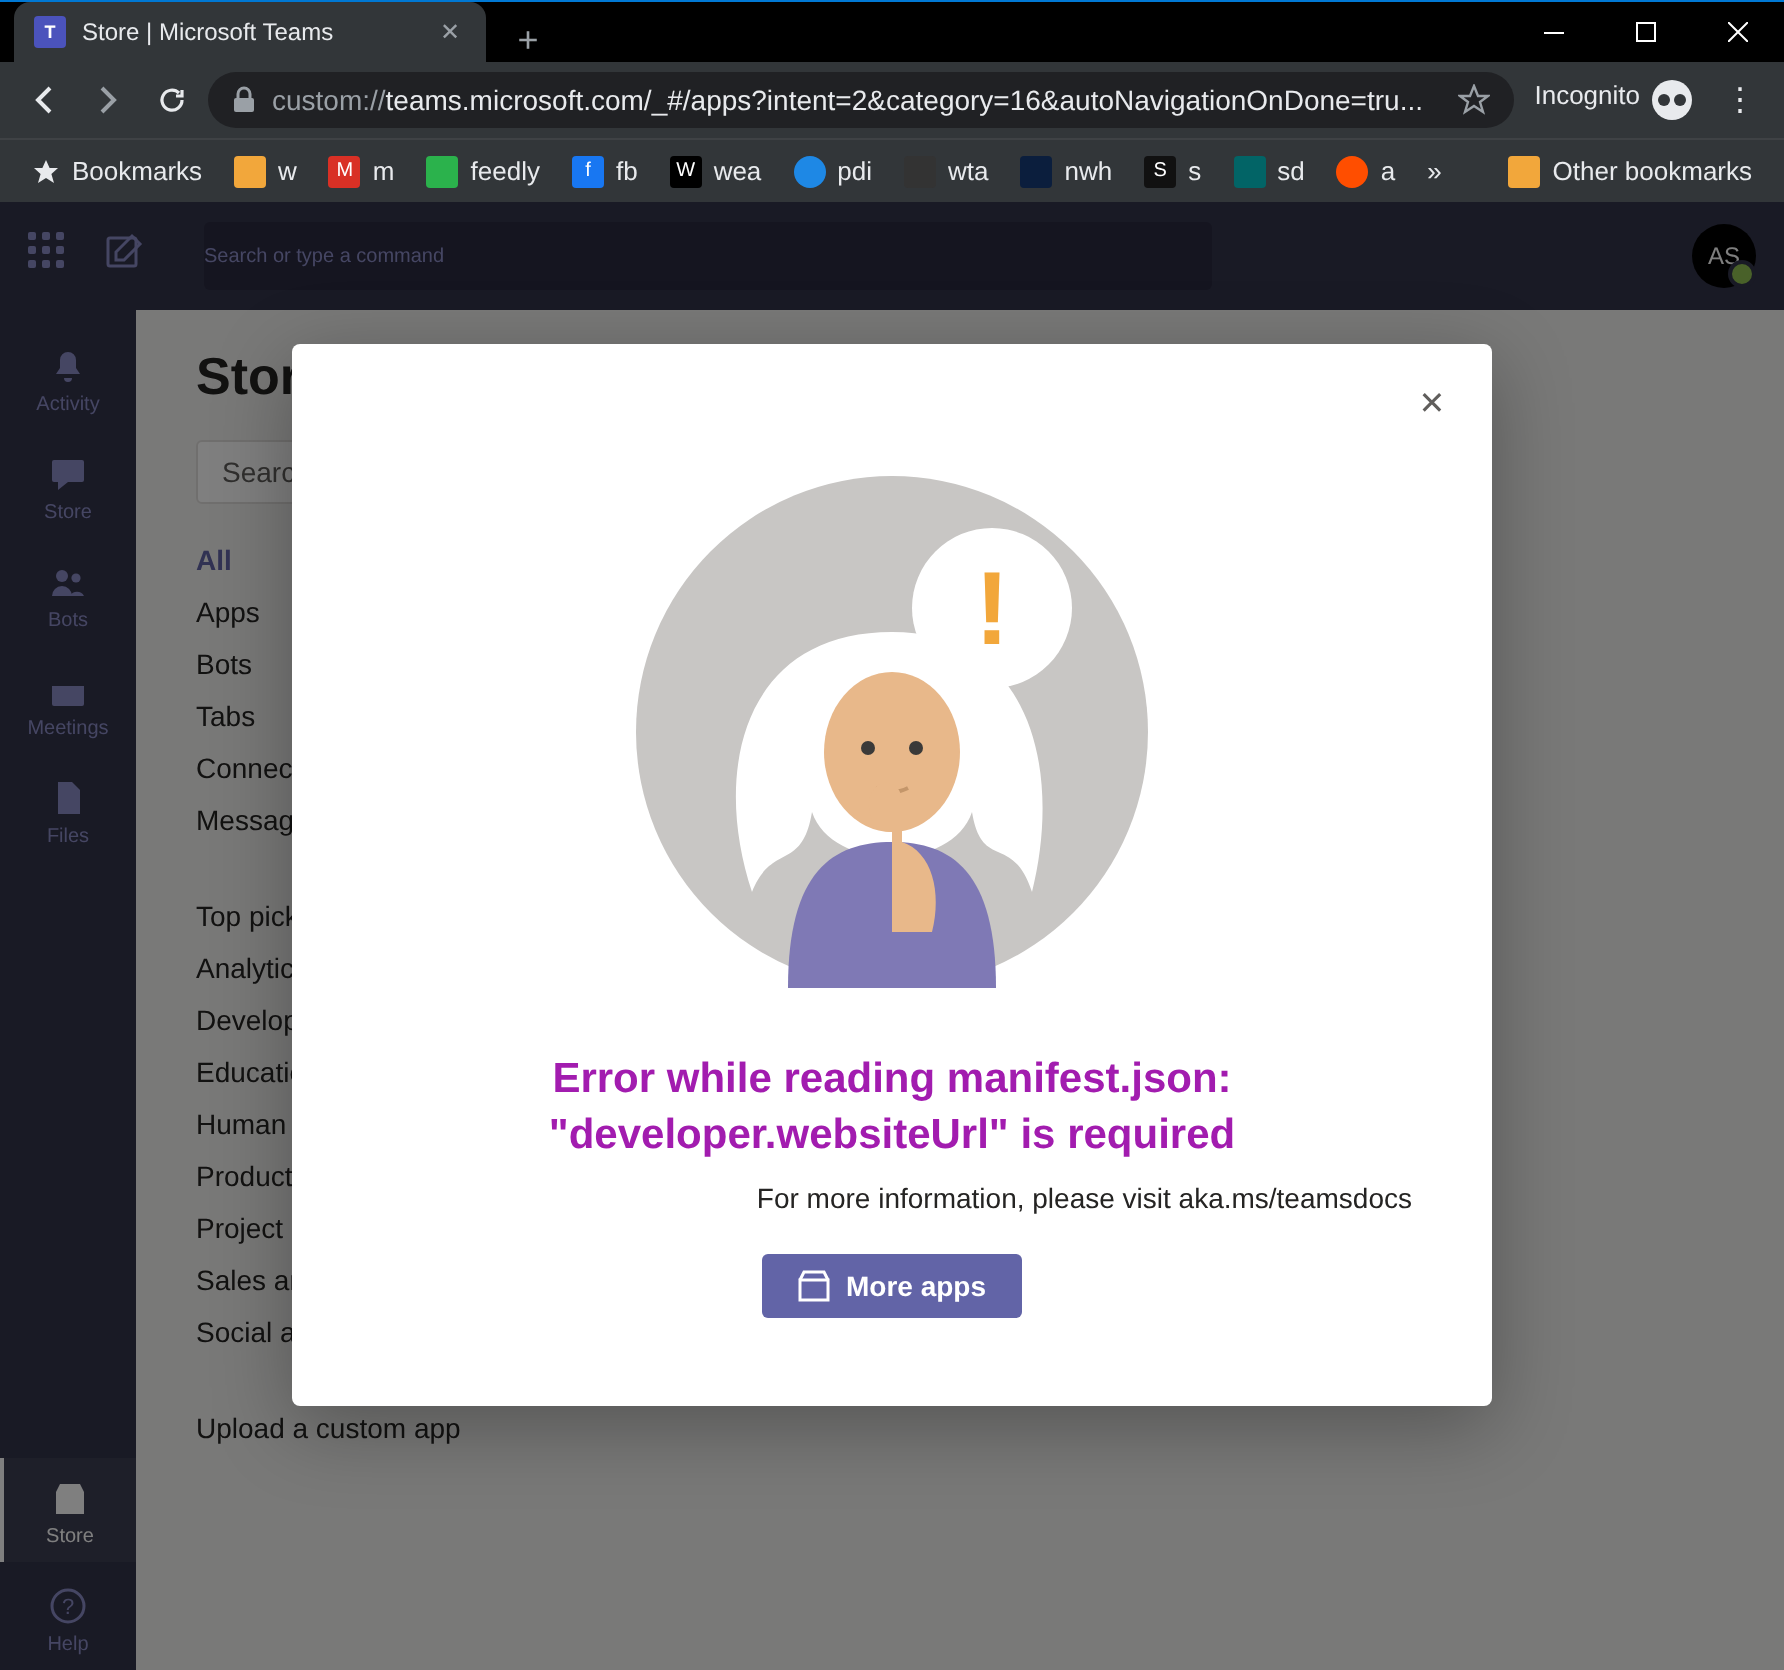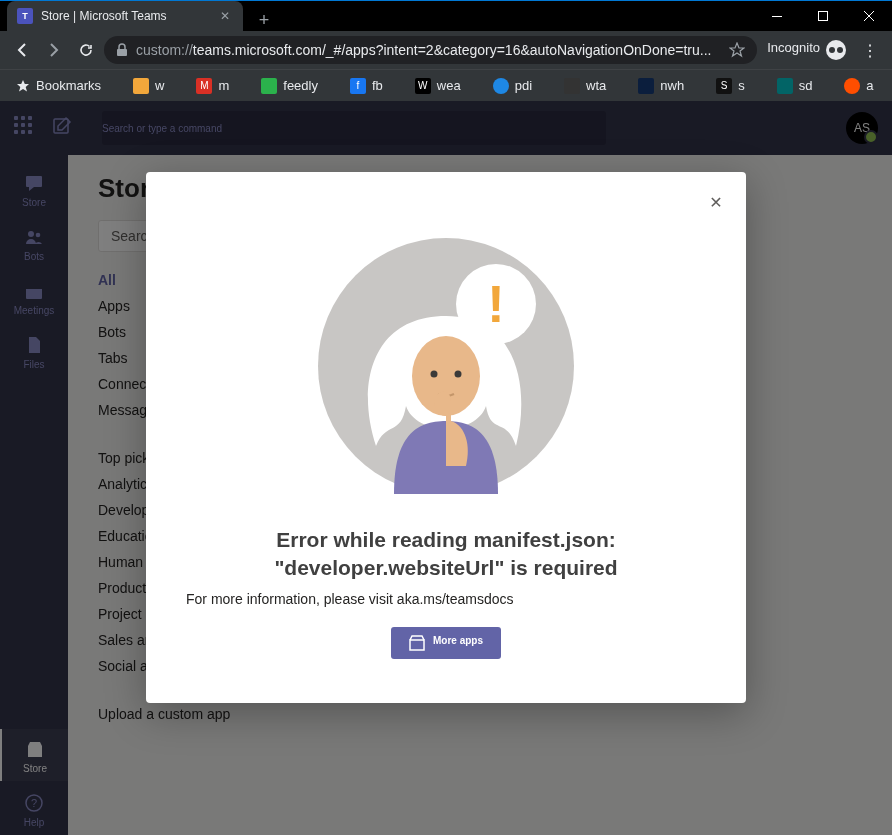--- a/index.html
+++ b/index.html
@@ -23,21 +23,21 @@
 .addr-bar { flex: 1; height: 28px; background: #202124; border-radius: 14px; display: flex; align-items: center; padding: 0 12px; gap: 8px; color: #e8eaed; font-size: 14px; overflow: hidden; }
 .addr-text { flex: 1; white-space: nowrap; overflow: hidden; text-overflow: ellipsis; }
 .addr-scheme { color: #9aa0a6; }
 .incognito { display: flex; align-items: flex-start; gap: 6px; color: #e8eaed; font-size: 13px; padding: 0 6px; }
 .incognito-icon { width: 20px; height: 20px; background: #e8eaed; border-radius: 50%; position: relative; }
 .incognito-icon::before { content:""; position:absolute; top:7px; left:3px; width:6px; height:6px; border-radius:50%; background:#323639; }
 .incognito-icon::after { content:""; position:absolute; top:7px; right:3px; width:6px; height:6px; border-radius:50%; background:#323639; }
 .menu-dots { width: 28px; height: 28px; display: flex; align-items: center; justify-content: center; color: #e8eaed; }
 
 
-.bookmarks { height: 32px; background: #323639; display: flex; align-items: center; padding: 0 10px; gap: 20px; border-top: 1px solid #3f4245; font-size: 13px; color: #e8eaed; }
+.bookmarks { height: 32px; background: #323639; display: flex; align-items: center; padding: 0 10px; gap: 4px; border-top: 1px solid #3f4245; font-size: 13px; color: #e8eaed; }
 .bm { display: flex; align-items: center; gap: 6px; padding: 4px 6px; border-radius: 4px; cursor:pointer; }
 .bm-icon { width: 16px; height: 16px; border-radius: 2px; display:flex; align-items:center; justify-content:center; font-size:10px; color:#fff; flex-shrink:0; }
 .bm-spacer { flex: 1; }
 
 
 .teams-app { position: absolute; top: 101px; left: 0; right: 0; bottom: 0; display: flex; flex-direction: column; }
 .teams-header { height: 54px; background: #33344a; display: flex; align-items: center; padding: 0 14px; gap: 14px; }
 .waffle { width: 24px; height: 24px; display:grid; grid-template-columns:repeat(3,4px); grid-template-rows:repeat(3,4px); gap:3px; }
 .waffle span { background:#8b8cc7; border-radius:1px; }
 .compose { width:24px; height:24px; color:#8b8cc7; }
@@ -60,23 +60,23 @@
 .cat.active { color:#6264a7; font-weight:600; }
 .cat-gap { height:12px; }
 
 
 .overlay { position:absolute; top:101px; left:0; right:0; bottom:0; background:rgba(0,0,0,0.5); }
 
 
 .modal { position:absolute; top:172px; left:50%; transform:translateX(-50%); width:600px; background:#fff; border-radius:4px; box-shadow:0 10px 40px rgba(0,0,0,0.3); padding: 24px 40px 28px; }
 .modal-close { position:absolute; top:18px; right:18px; width:24px; height:24px; display:flex; align-items:center; justify-content:center; color:#605e5c; cursor:pointer; font-size:16px; }
 .modal-illus { width:260px; height:260px; margin: 40px auto 30px; position:relative; }
-.modal-title { font-size: 21px; font-weight:700; color:#404040; text-align:center; line-height:1.35; margin-bottom: 8px; }
-.modal-sub { font-size:14px; color:#252423; text-align:left; margin-bottom: 20px; }
-.modal-btn { display:flex; gap:8px; margin:16px auto; background:#6264a7; color:#fff; border:none; padding: 8px 18px; border-radius:3px; font-size:10px; font-weight:600; cursor:pointer; }
+.modal-title { font-size: 21px; font-weight:700; color:#a21caf; text-align:center; line-height:1.35; margin-bottom: 8px; }
+.modal-sub { font-size:14px; color:#252423; text-align:right; margin-bottom: 20px; }
+.modal-btn { display:flex; gap:8px; margin:16px auto; background:#6264a7; color:#fff; border:none; padding: 8px 18px; border-radius:3px; font-size:14px; font-weight:600; cursor:pointer; }
 .modal-btn-icon { width:16px; height:16px; }
 
 svg { display:block; }
 </style>
 </head>
 <body>
 
 <div class="titlebar">
   <div class="tab">
     <div class="tab-favicon">T</div>
@@ -217,20 +217,28 @@
       </div>
     <div class="search-box">
         <span>Search or type a command</span>
       </div>
     <div class="avatar">
         <span>AS</span>
       </div>
   </div>
   <div class="teams-body">
     <div class="rail">
+      <div class="rail-item">
+          <span class="rail-icon">
+            <svg width="20" height="20">
+              <path d="M10 3 a4 4 0 0 1 4 4 v4 l2 3 H4 l2-3 V7 a4 4 0 0 1 4-4 Z M8 16 a2 2 0 0 0 4 0" fill="currentColor"></path>
+            </svg>
+          </span>
+          <span>Activity</span>
+        </div>
       <div class="rail-item">
           <span class="rail-icon">
             <svg width="20" height="20">
               <rect x="2" y="3" width="16" height="11" rx="1" fill="currentColor"></rect>
               <path d="M5 14 L5 18 L10 14" fill="currentColor"></path>
             </svg>
           </span>
           <span>Store</span>
         </div>
       <div class="rail-item">

